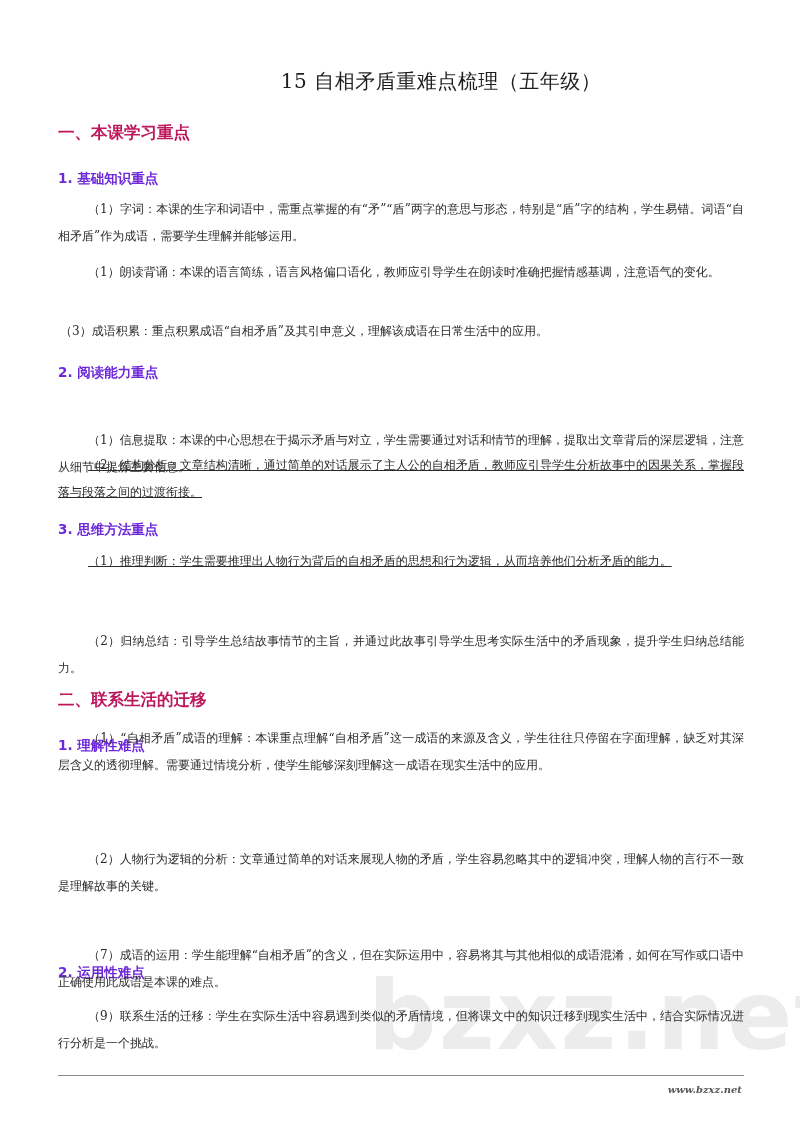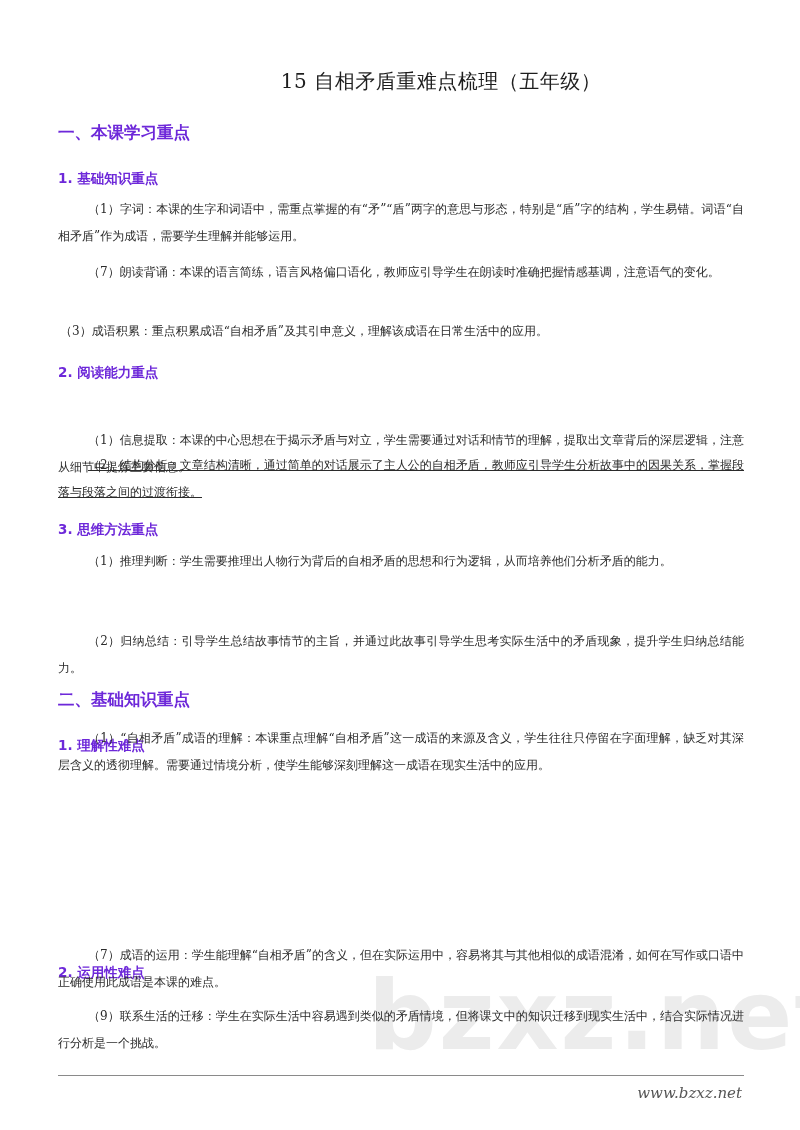--- a/index.html
+++ b/index.html
@@ -31,21 +31,21 @@
       font-weight: normal;
       color: #1e1e1e;
       letter-spacing: 0.5px;
       margin-left: 41px;
     }
     .h1 {
       position: absolute;
       left: 58px;
       font-size: 16.5px;
       font-weight: bold;
-      color: #6d28d9;
+      color: #be185d;
       font-family: "DejaVu Sans", "Liberation Sans", sans-serif;
     }
     .h2 {
       position: absolute;
       left: 58px;
       font-size: 13.5px;
       font-weight: bold;
       color: #6d28d9;
       font-family: "DejaVu Sans", "Liberation Sans", sans-serif;
     }
@@ -86,56 +86,58 @@
       left: 58px;
       top: 1075px;
       width: 686px;
       height: 0;
       border-top: 1.5px solid #8a8a8a;
     }
     .footer-url {
       position: absolute;
       right: 58px;
       top: 1084px;
-      font-size: 15px;
+      font-size: 10px;
       font-style: italic;
       color: #555555;
       font-family: "DejaVu Serif", "Liberation Serif", serif;
+      font-weight: bold;
     }
   </style>
 </head>
 <body>
 
 <div class="page">
 
   <div class="watermark">bzxz.net</div>
 
   <div class="content">
 
     <div class="title">15 自相矛盾重难点梳理（五年级）</div>
 
     <div class="h1" style="top:122px;">一、本课学习重点</div>
 
     <div class="h2" style="top:170px;">1. 基础知识重点</div>
     <p class="para" style="top:196px;">（1）字词：本课的生字和词语中，需重点掌握的有“矛”“盾”两字的意思与形态，特别是“盾”字的结构，学生易错。词语“自相矛盾”作为成语，需要学生理解并能够运用。</p>
-    <p class="para" style="top:259px;">（7）朗读背诵：本课的语言简练，语言风格偏口语化，教师应引导学生在朗读时准确把握情感基调，注意语气的变化。</p>
+    <p class="para" style="top:259px;">（1）朗读背诵：本课的语言简练，语言风格偏口语化，教师应引导学生在朗读时准确把握情感基调，注意语气的变化。</p>
     <p class="para noindent" style="top:318px;">（3）成语积累：重点积累成语“自相矛盾”及其引申意义，理解该成语在日常生活中的应用。</p>
 
     <div class="h2" style="top:364px;">2. 阅读能力重点</div>
     <p class="para" style="top:391px;margin-top:36px;">（1）信息提取：本课的中心思想在于揭示矛盾与对立，学生需要通过对话和情节的理解，提取出文章背后的深层逻辑，注意从细节中提炼主要信息。</p>
     <p class="para" style="top:452px;text-decoration:underline;">（2）结构分析：文章结构清晰，通过简单的对话展示了主人公的自相矛盾，教师应引导学生分析故事中的因果关系，掌握段落与段落之间的过渡衔接。</p>
 
     <div class="h2" style="top:521px;">3. 思维方法重点</div>
-    <p class="para" style="top:548px;">（1）推理判断：学生需要推理出人物行为背后的自相矛盾的思想和行为逻辑，从而培养他们分析矛盾的能力。</p>
+    <p class="para" style="top:548px;text-decoration:underline;">（1）推理判断：学生需要推理出人物行为背后的自相矛盾的思想和行为逻辑，从而培养他们分析矛盾的能力。</p>
     <p class="para" style="top:628px;">（2）归纳总结：引导学生总结故事情节的主旨，并通过此故事引导学生思考实际生活中的矛盾现象，提升学生归纳总结能力。</p>
 
-    <div class="h1" style="top:689px;">二、基础知识重点</div>
+    <div class="h1" style="top:689px;">二、联系生活的迁移</div>
 
     <div class="h2" style="top:737px;">1. 理解性难点</div>
     <p class="para" style="top:725px;">（1）“自相矛盾”成语的理解：本课重点理解“自相矛盾”这一成语的来源及含义，学生往往只停留在字面理解，缺乏对其深层含义的透彻理解。需要通过情境分析，使学生能够深刻理解这一成语在现实生活中的应用。</p>
+    <p class="para" style="top:846px;">（2）人物行为逻辑的分析：文章通过简单的对话来展现人物的矛盾，学生容易忽略其中的逻辑冲突，理解人物的言行不一致是理解故事的关键。</p>
 
     <div class="h2" style="top:964px;">2. 运用性难点</div>
     <p class="para" style="top:942px;">（7）成语的运用：学生能理解“自相矛盾”的含义，但在实际运用中，容易将其与其他相似的成语混淆，如何在写作或口语中正确使用此成语是本课的难点。</p>
     <p class="para" style="top:1003px;">（9）联系生活的迁移：学生在实际生活中容易遇到类似的矛盾情境，但将课文中的知识迁移到现实生活中，结合实际情况进行分析是一个挑战。</p>
 
     <div class="footer-rule"></div>
     <div class="footer-url">www.bzxz.net</div>
 
   </div>
 </div>

